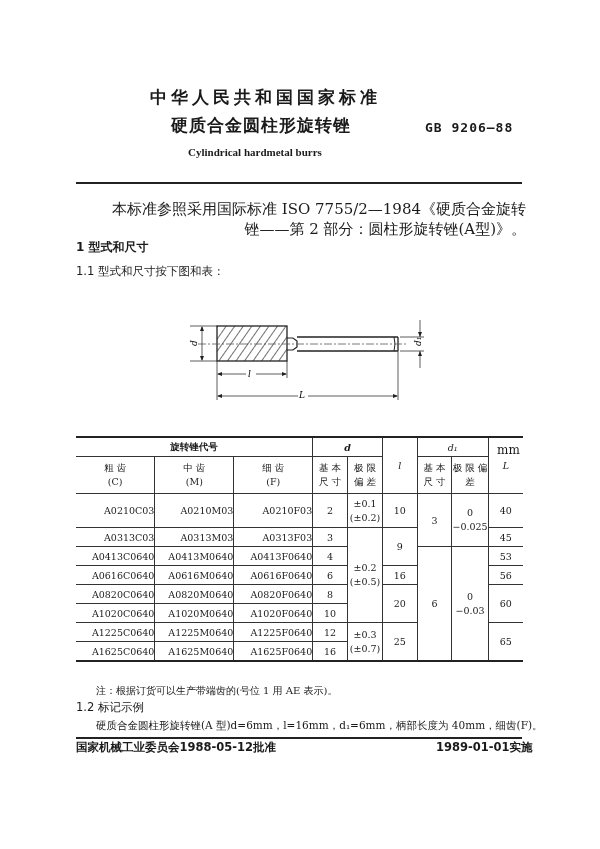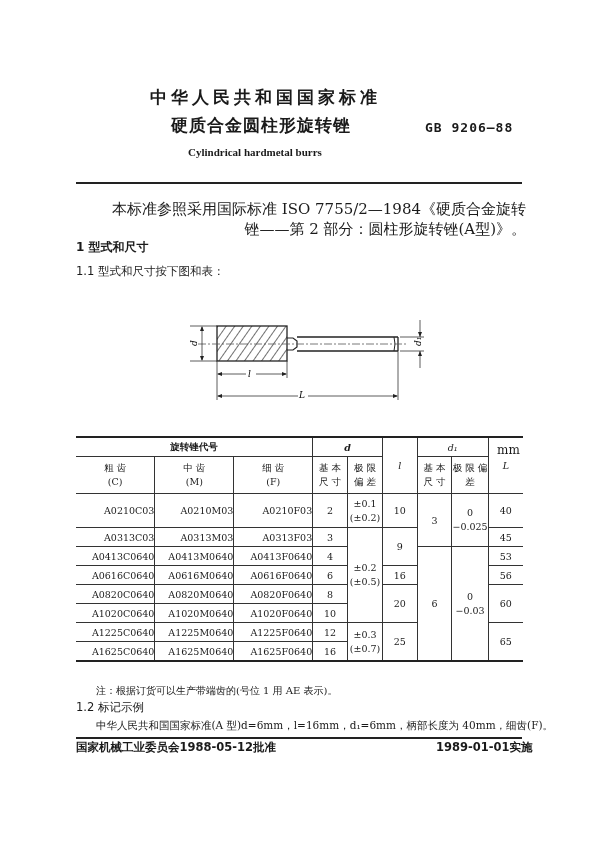--- a/index.html
+++ b/index.html
@@ -220,16 +220,16 @@
     <td class="code">A1625C0640</td>
     <td class="code">A1625M0640</td>
     <td class="code">A1625F0640</td>
     <td>16</td>
   </tr>
 </tbody>
   </table>
 
 <div class="abs note">注：根据订货可以生产带端齿的(号位 1 用 AE 表示)。</div>
 <div class="abs h12">1.2  标记示例</div>
-<div class="abs example">中华人民共和国国家标准(A 型)d=6mm，l=16mm，d₁=6mm，柄部长度为 40mm，细齿(F)。</div>
+<div class="abs example">硬质合金圆柱形旋转锉(A 型)d=6mm，l=16mm，d₁=6mm，柄部长度为 40mm，细齿(F)。</div>
 <div class="abs bottom-rule"></div>
 <div class="abs approve">国家机械工业委员会1988-05-12批准</div>
 <div class="abs implement">1989-01-01实施</div>
 
 </body></html>

